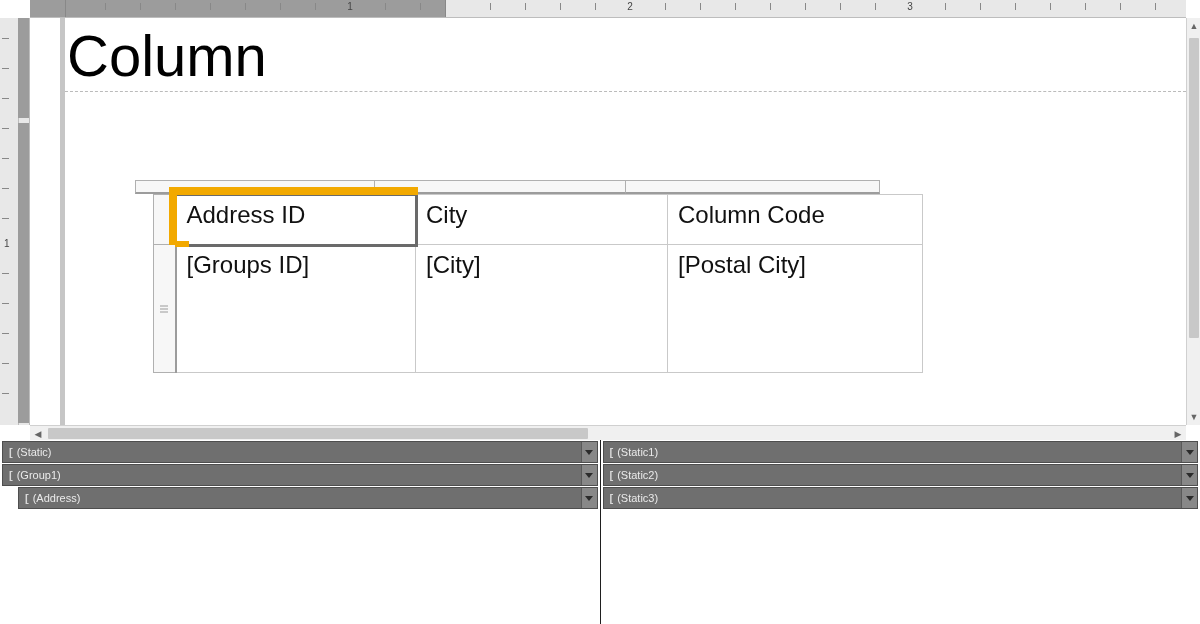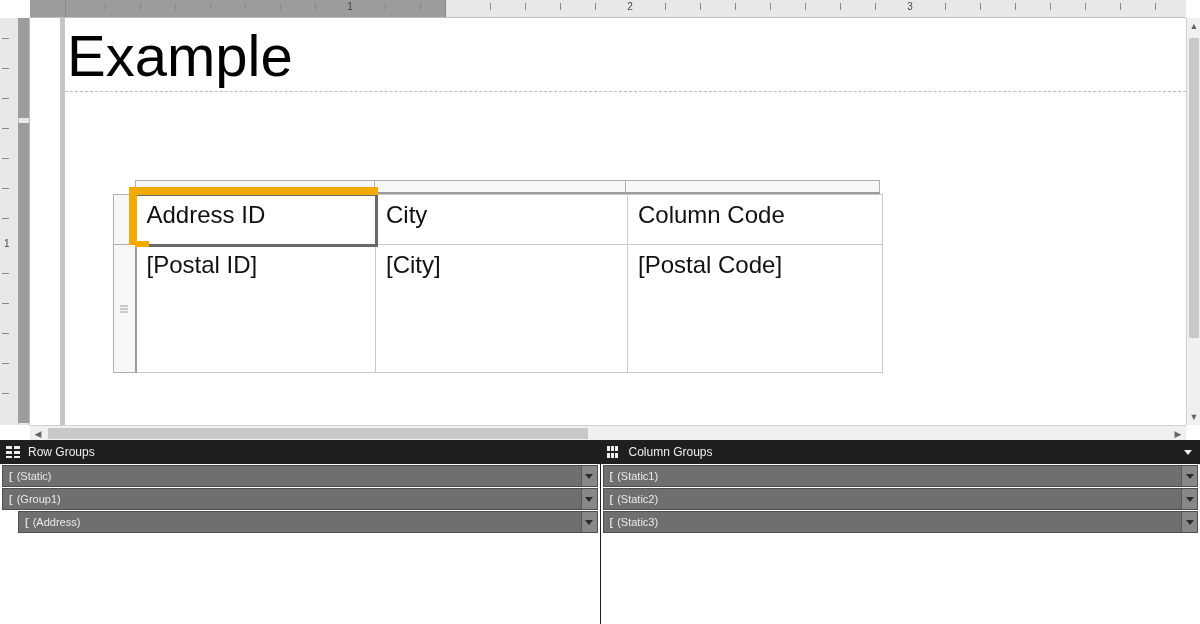--- a/index.html
+++ b/index.html
@@ -101,20 +101,21 @@
   .col-handle {
     height:14px;
     background:#f7f7f7;
     border:1px solid #b0b0b0;
     border-bottom:2px solid #9c9c9c;
     margin-right:-1px;
   }
   .tablix {
     border-collapse:collapse;
     background:#fff;
+    margin-left:40px;
   }
   .row-handle-cell {
     width:22px;
     background:#f7f7f7;
     border:1px solid #b0b0b0;
     border-right:2px solid #9c9c9c;
     vertical-align:top;
     position:relative;
   }
   .row-handle-cell .lines {
@@ -340,21 +341,21 @@
   <div class="tick-minor" style="top:345px;"></div>
   <div class="tick-minor" style="top:375px;"></div>
   <div class="right-col"></div>
   <div class="rseg" style="top:0; height:100px;"></div>
   <div class="rseg" style="top:105px; height:300px;"></div>
 </div>
 
 <div class="canvas">
   <div class="margin-line"></div>
   <div class="report-body">
-    <div class="title">Example</div>
+    <div class="title">Column</div>
     <hr class="title-rule">
     <div class="tablix-wrap">
       <div class="col-handles">
         <div class="col-handle col1"></div>
         <div class="col-handle col2"></div>
         <div class="col-handle col3"></div>
       </div>
       <table class="tablix">
         <tbody>
             <tr class="header">
@@ -372,27 +373,27 @@
         </tr>
         <tr class="data">
           <td class="row-handle-cell">
             <div class="lines">
                   <span></span>
                   <span></span>
                   <span></span>
                 </div>
           </td>
           <td class="cell col1">
-            <span>[Postal ID]</span>
+            <span>[Groups ID]</span>
           </td>
           <td class="cell col2">
             <span>[City]</span>
           </td>
           <td class="cell col3">
-            <span>[Postal Code]</span>
+            <span>[Postal City]</span>
           </td>
         </tr>
       </tbody>
         </table>
     </div>
   </div>
 </div>
 
 <div class="vscroll">
   <div class="up">▲</div>
@@ -401,24 +402,20 @@
 </div>
 
 <div class="hscroll">
   <div class="lft">◀</div>
   <div class="thumb"></div>
   <div class="rgt">▶</div>
 </div>
 
 <div class="groups">
   <div class="gcol">
-    <div class="ghdr">
-      <span class="hicon"></span>
-      <span>Row Groups</span>
-    </div>
     <div class="gbody">
       <div class="gitem">
         <span class="bracket">[</span>
         <span>(Static)</span>
         <div class="dd">
             <div class="tri"></div>
           </div>
       </div>
       <div class="gitem">
         <span class="bracket">[</span>
@@ -430,25 +427,20 @@
       <div class="gitem indent1">
         <span class="bracket">[</span>
         <span>(Address)</span>
         <div class="dd">
             <div class="tri"></div>
           </div>
       </div>
     </div>
   </div>
   <div class="gcol">
-    <div class="ghdr col">
-      <span class="hicon"></span>
-      <span>Column Groups</span>
-      <div class="menu-tri"></div>
-    </div>
     <div class="gbody">
       <div class="gitem">
         <span class="bracket">[</span>
         <span>(Static1)</span>
         <div class="dd">
             <div class="tri"></div>
           </div>
       </div>
       <div class="gitem">
         <span class="bracket">[</span>

